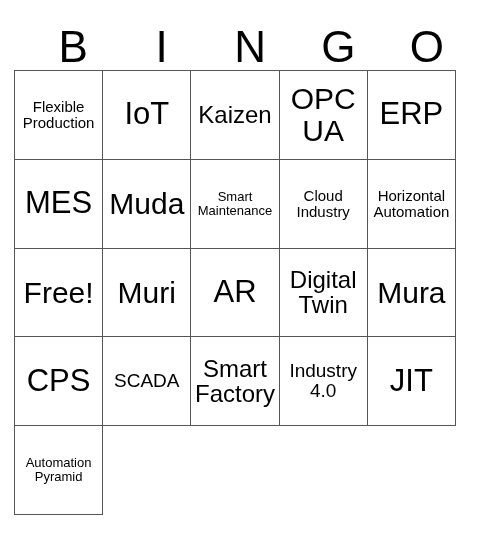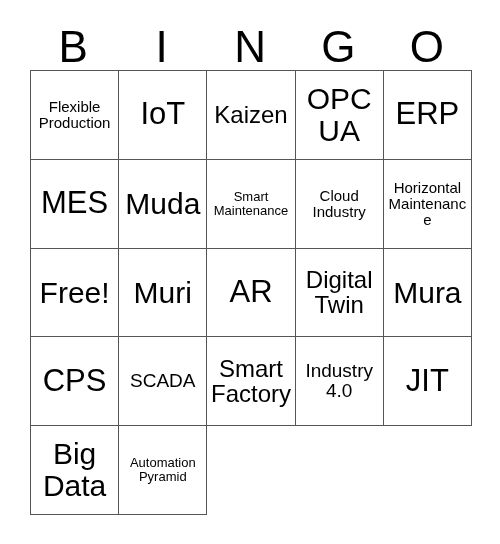--- a/index.html
+++ b/index.html
@@ -36,21 +36,21 @@
     justify-content: center;
     font-size: 44px;
     line-height: 46px;
     font-weight: 400;
     letter-spacing: 0px;
     color: #000000;
   }
   
   #grid {
     position: absolute;
-    left: 30px;
+    left: 14px;
     top: 70px;
     width: 442px;
     height: 445px;
     box-sizing: border-box;
     border-top: 1px solid #555555;
     border-left: 1px solid #555555;
     display: grid;
     grid-template-columns: repeat(5, 1fr);
     grid-template-rows: repeat(5, 1fr);
   }
@@ -118,21 +118,21 @@
         <span class="cell-text sz-lg">Muda</span>
       </div>
     <div class="cell">
         <span class="cell-text sz-xxs">Smart Maintenance</span>
       </div>
     <div class="cell">
         <span class="cell-text sz-xs">Cloud Industry</span>
       </div>
 
     <div class="cell">
-        <span class="cell-text sz-xs">Horizontal Maintenance</span>
+        <span class="cell-text sz-xs">Horizontal Automation</span>
       </div>
     <div class="cell">
         <span class="cell-text sz-lg">Free!</span>
       </div>
     <div class="cell">
         <span class="cell-text sz-lg">Muri</span>
       </div>
     <div class="cell">
         <span class="cell-text sz-xl">AR</span>
       </div>
@@ -153,20 +153,17 @@
     <div class="cell">
         <span class="cell-text sz-md">Smart Factory</span>
       </div>
     <div class="cell">
         <span class="cell-text sz-sm">Industry 4.0</span>
       </div>
     <div class="cell">
         <span class="cell-text sz-xl">JIT</span>
       </div>
     <div class="cell">
-        <span class="cell-text sz-lg">Big Data</span>
-      </div>
-    <div class="cell">
         <span class="cell-text sz-xxs">Automation Pyramid</span>
       </div>
 
   </div>
 </div>
 
 </body></html>

